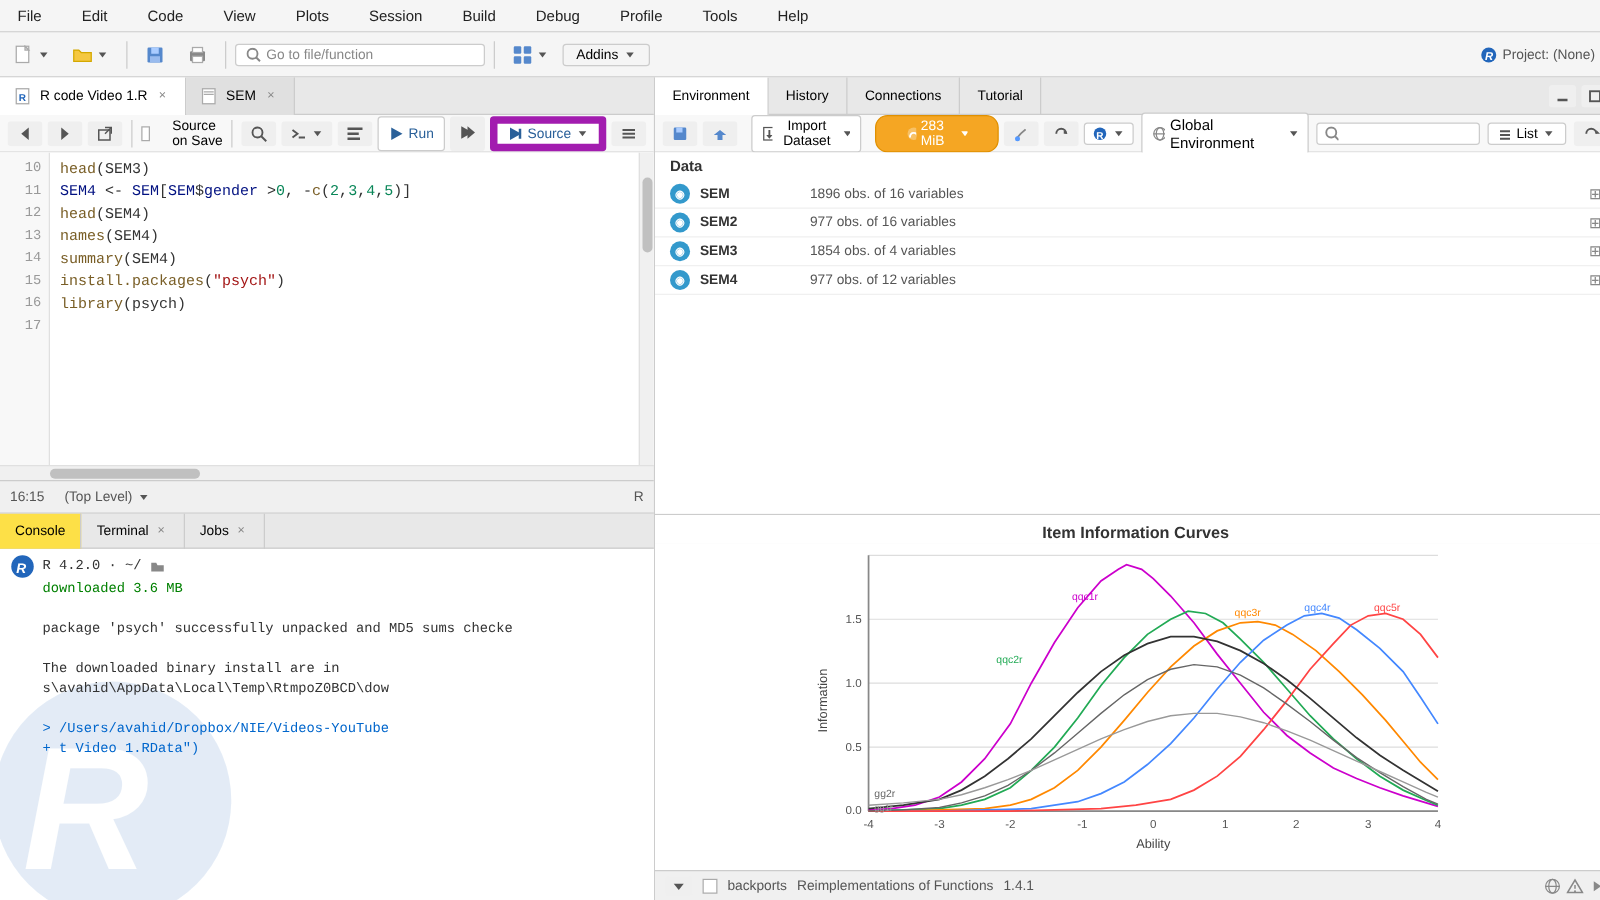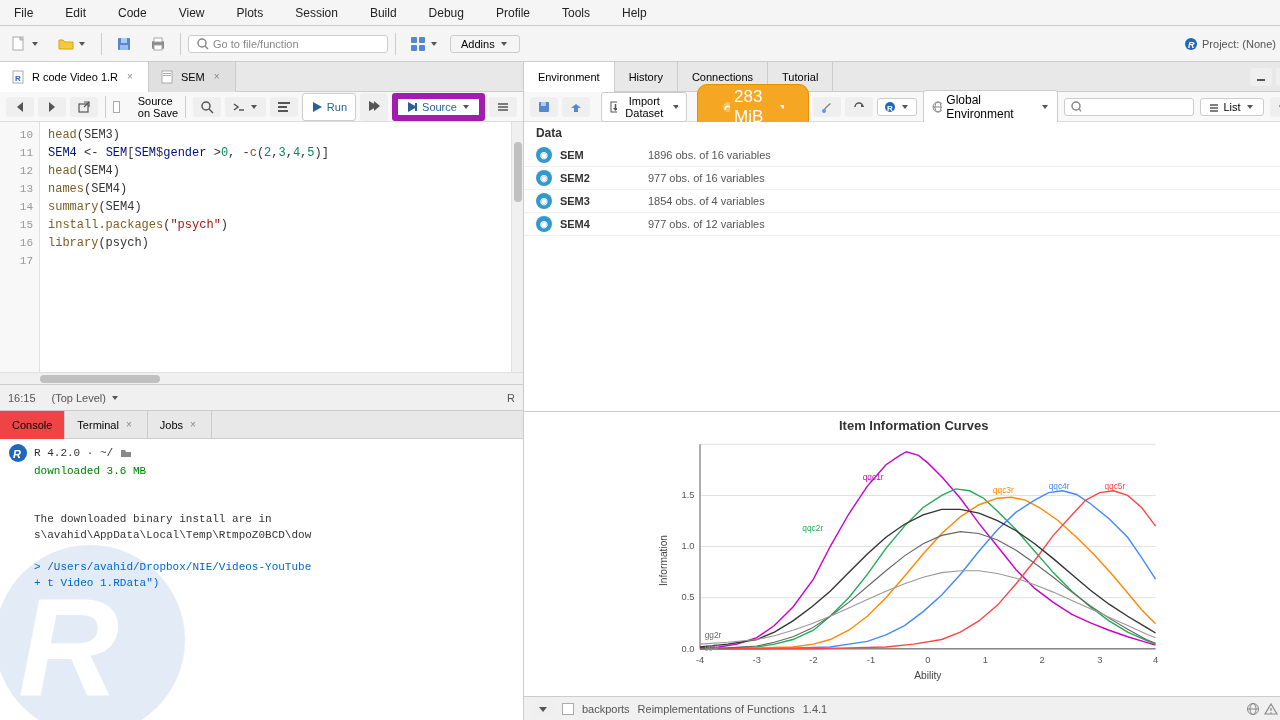--- a/index.html
+++ b/index.html
@@ -47,42 +47,42 @@
     .op { color: #333; }
     .num { color: #098658; }
 
     
     .editor-status { display: flex; align-items: center; background: #f0f0f0; border-top: 1px solid #ccc; padding: 0 8px; height: 26px; font-size: 11px; color: #555; gap: 16px; }
 
     
     .console-panel { height: 310px; border-top: 1px solid #ccc; display: flex; flex-direction: column; }
     .console-tab-bar { display: flex; align-items: center; background: #e8e8e8; border-bottom: 1px solid #ccc; height: 28px; }
     .console-tab { display: flex; align-items: center; padding: 0 12px; height: 28px; font-size: 11px; cursor: pointer; border-right: 1px solid #ccc; gap: 4px; }
-    .console-tab.active { background: #ef4444; justify-content: center; }
+    .console-tab.active { background: #fde047; justify-content: center; }
     .console-body { flex: 1; background: white; overflow: auto; padding: 4px 8px; font-family: 'Courier New', monospace; font-size: 11px; }
     .console-line { line-height: 16px; }
     .console-line.success { color: #008000; }
     .console-line.normal { color: #333; }
     .console-line.path { color: #0066cc; }
 
     
     .r-logo { position: absolute; bottom: 10px; left: 10px; width: 160px; height: 160px; opacity: 0.85; }
 
     
     .right-panel { flex: 1; display: flex; flex-direction: column; }
 
     
     .env-panel { height: 350px; display: flex; flex-direction: column; border-bottom: 1px solid #ccc; }
     .env-tab-bar { display: flex; align-items: center; background: #e8e8e8; border-bottom: 1px solid #ccc; height: 30px; }
     .env-tab { display: flex; align-items: center; padding: 0 14px; height: 30px; font-size: 11px; cursor: pointer; border-right: 1px solid #ccc; }
     .env-tab.active { background: white; }
     .env-toolbar { display: flex; align-items: center; background: #f8f8f8; border-bottom: 1px solid #ddd; padding: 2px 6px; height: 30px; gap: 4px; }
     .env-toolbar-btn { display: flex; align-items: center; padding: 2px 6px; border: 1px solid transparent; border-radius: 3px; cursor: pointer; font-size: 11px; gap: 3px; }
     .import-btn { display: flex; align-items: center; background: white; border: 1px solid #ccc; border-radius: 3px; padding: 2px 8px; font-size: 11px; cursor: pointer; gap: 4px; }
-    .memory-btn { display: flex; align-items: center; background: #f5a623; border: 1px solid #e09000; border-radius: 10px; padding: 2px 24px; font-size: 17px; cursor: pointer; gap: 4px; color: white; }
+    .memory-btn { display: flex; align-items: center; background: #f5a623; border: 1px solid #e09000; border-radius: 10px; padding: 2px 24px; font-size: 11px; cursor: pointer; gap: 4px; color: white; }
     .list-btn { display: flex; align-items: center; background: white; border: 1px solid #ccc; border-radius: 3px; padding: 2px 8px; font-size: 11px; cursor: pointer; gap: 4px; }
     .search-box { margin-left: auto; display: flex; align-items: center; background: white; border: 1px solid #ccc; border-radius: 3px; padding: 2px 6px; width: 150px; }
     .search-input { border: none; outline: none; font-size: 11px; width: 100%; }
 
     
     .data-table { flex: 1; overflow: auto; background: white; }
     .data-section-header { padding: 4px 12px; font-weight: bold; font-size: 12px; color: #333; background: white; }
     .data-row { display: flex; align-items: center; padding: 3px 12px; border-bottom: 1px solid #f0f0f0; gap: 8px; }
     .data-icon { width: 16px; height: 16px; border-radius: 50%; display: flex; align-items: center; justify-content: center; font-size: 9px; font-weight: bold; color: white; background: #3399cc; flex-shrink: 0; }
     .data-name-col { width: 80px; font-weight: bold; color: #333; font-size: 11px; }
@@ -362,20 +362,21 @@
               <circle cx="10" cy="10" r="9" fill="#2266bb"></circle>
               <text x="5" y="15" font-size="11" font-weight="bold" font-style="italic" fill="white" font-family="Arial">R</text>
             </svg>
           <span data-name="console-prompt-text">R 4.2.0 · ~/</span>
           <svg width="14" height="14" data-name="console-dir-icon">
               <path d="M2 4 L6 4 L7 6 L12 6 L12 11 L2 11 Z" fill="#888"></path>
             </svg>
         </div>
         <div class="console-line success" data-name="console-line-1" style="position:relative;z-index:1;padding-left:26px">downloaded 3.6 MB</div>
         <div class="console-line normal" data-name="console-line-2" style="position:relative;z-index:1;padding-left:26px">&nbsp;</div>
+        <div class="console-line normal" data-name="console-line-3" style="position:relative;z-index:1;padding-left:26px">package 'psych' successfully unpacked and MD5 sums checke</div>
         <div class="console-line normal" data-name="console-line-4" style="position:relative;z-index:1;padding-left:26px">&nbsp;</div>
         <div class="console-line normal" data-name="console-line-5" style="position:relative;z-index:1;padding-left:26px">The downloaded binary install are in</div>
         <div class="console-line normal" data-name="console-line-6" style="position:relative;z-index:1;padding-left:26px">	s\avahid\AppData\Local\Temp\RtmpoZ0BCD\dow</div>
         <div class="console-line normal" data-name="console-line-7" style="position:relative;z-index:1;padding-left:26px">&nbsp;</div>
         <div class="console-line path" data-name="console-line-8" style="position:relative;z-index:1;padding-left:26px">&gt; /Users/avahid/Dropbox/NIE/Videos-YouTube</div>
         <div class="console-line path" data-name="console-line-9" style="position:relative;z-index:1;padding-left:26px">+ t Video 1.RData")</div>
       </div>
     </div>
 
   </div>

